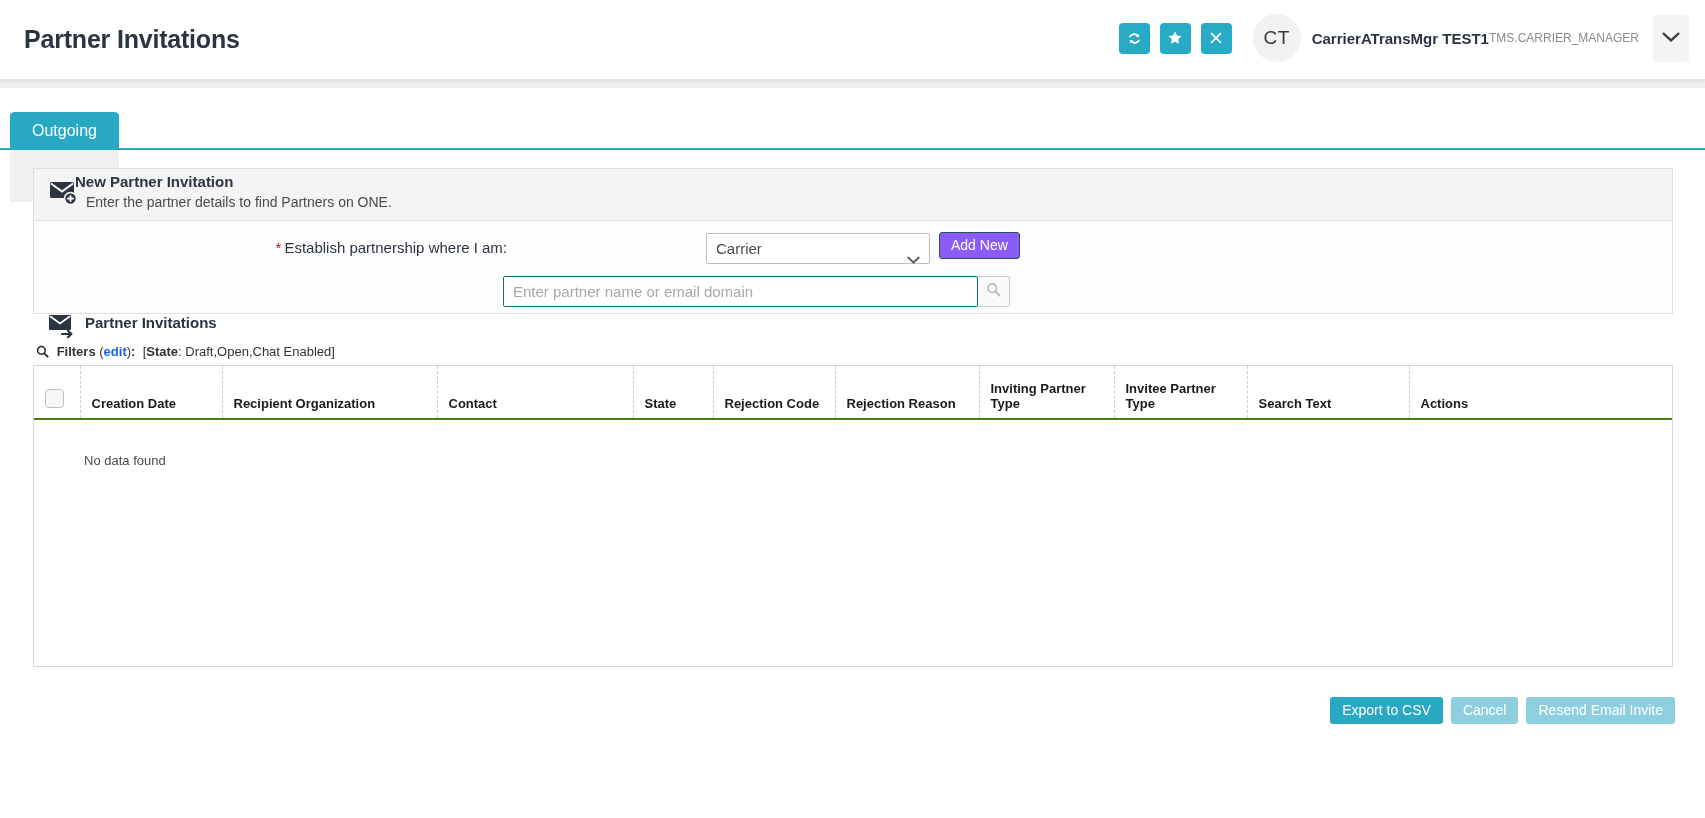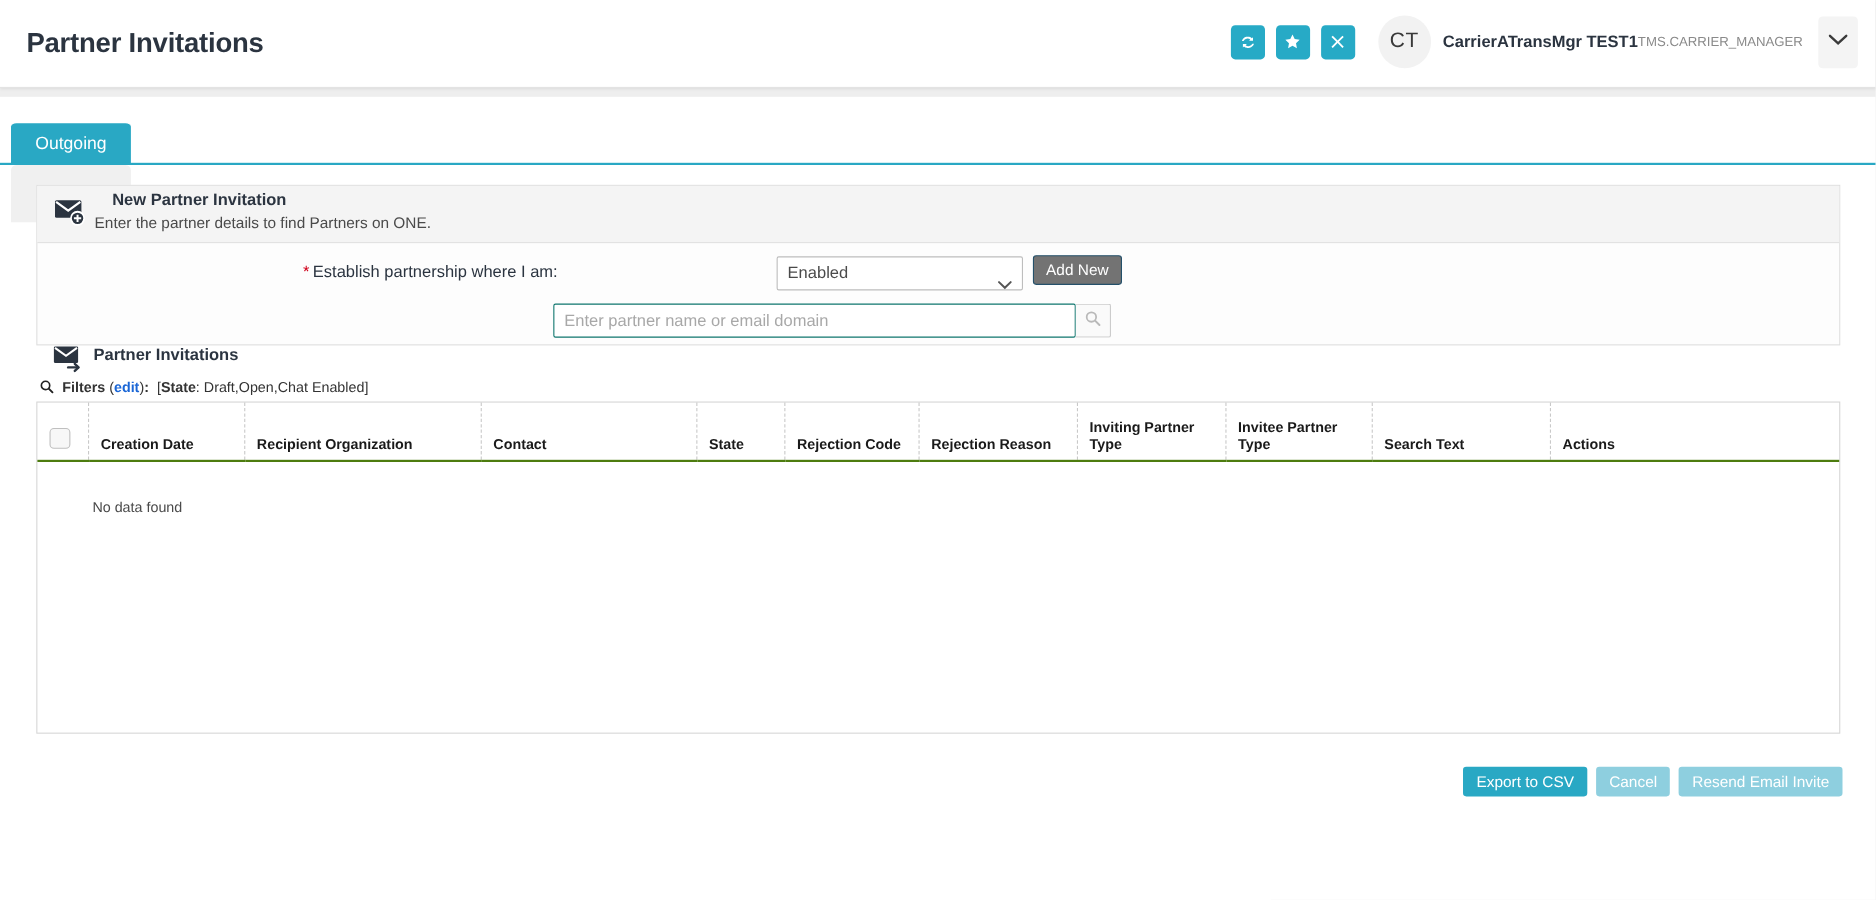--- a/index.html
+++ b/index.html
@@ -142,21 +142,21 @@
     border-bottom: 1px solid #e2e2e2;
     height: 52px;
     position: relative;
   }
   .panel-head-icon {
     position: absolute;
     left: 15px; top: 11px;
   }
   .panel-head-title {
     position: absolute;
-    left: 68px; top: 4px;
+    left: 41px; top: 4px;
     font-size: 15px;
     font-weight: bold;
     color: #2b3440;
   }
   .panel-head-sub {
     position: absolute;
     left: 52px; top: 25px;
     font-size: 14px;
     color: #4a4a4a;
   }
@@ -184,21 +184,21 @@
   }
   .select-caret {
     position: absolute;
     right: 9px; top: 11px;
   }
   .add-new-btn {
     position: absolute;
     left: 905px; top: 11px;
     height: 27px;
     padding: 0 11px;
-    background: #737373;
+    background: #8b5cf6;
     color: #ffffff;
     font-size: 14px;
     border: 1px solid #24506a;
     border-radius: 3px;
     line-height: 25px;
     cursor: pointer;
   }
   .search-field {
     position: absolute;
     left: 469px; top: 55px;
@@ -403,21 +403,21 @@
       <div class="panel-head-sub">Enter the partner details to find Partners on ONE.</div>
     </div>
 
     <div class="panel-body">
 
       <div class="form-label">
         <span class="req-star">*</span><span>Establish partnership where I am:</span>
       </div>
 
       <div class="select-box">
-        <span>Enabled</span>
+        <span>Carrier</span>
         <span class="select-caret">
           <svg width="13" height="9" viewBox="0 0 13 9">
             <path d="M1.2 1.5L6.5 6.6l5.3-5.1" stroke="#555" stroke-width="1.8" fill="none" stroke-linecap="round"></path>
           </svg>
         </span>
       </div>
 
       <div class="add-new-btn">Add New</div>
 
       <div class="search-field">

